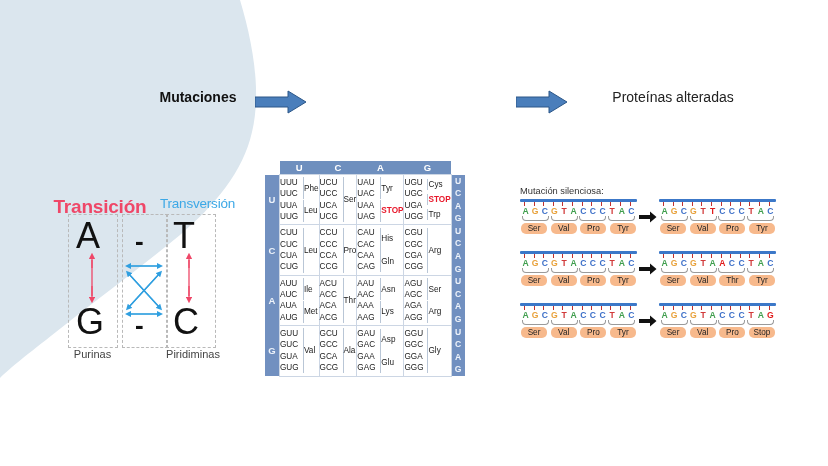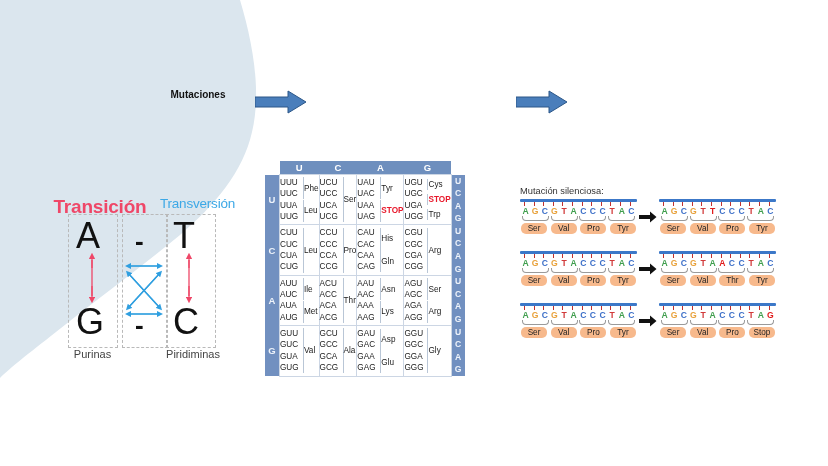--- a/index.html
+++ b/index.html
@@ -8,21 +8,21 @@
     background:#ffffff;
     font-family:"Liberation Sans", sans-serif;
     color:#1a1a1a;
   }
   
   #bg-blob{position:absolute;left:0;top:0;width:828px;height:466px;z-index:0;}
 
   
   .flow{position:absolute;left:0;top:78px;width:828px;height:46px;z-index:3;}
   .flow-label{position:absolute;text-align:center;line-height:1.25;}
-  #flow-mutaciones{left:118px;top:11px;width:160px;font-weight:bold;font-size:10px;color:#111;}
+  #flow-mutaciones{left:118px;top:11px;width:160px;font-weight:bold;font-size:14px;color:#111;}
   #flow-alteracion{left:300px;top:2px;width:230px;font-size:14px;color:#222;}
   #flow-proteinas{left:558px;top:11px;width:230px;font-size:14px;color:#222;}
   .arrow{position:absolute;top:12px;}
 
   
   #tt-block{position:absolute;left:50px;top:196px;width:210px;height:175px;z-index:3;}
   #tt-transicion{position:absolute;left:0px;top:0px;width:100px;text-align:center;
     color:#ef4768;font-weight:bold;font-size:19px;letter-spacing:-.2px;}
   #tt-transversion{position:absolute;left:85px;top:0px;width:125px;text-align:center;
     color:#3ca8e6;font-weight:normal;font-size:13.5px;letter-spacing:-.2px;}
@@ -97,20 +97,21 @@
 
   <svg class="arrow" style="left:255px;" width="52" height="24" viewBox="0 0 52 24">
     <path d="M0,7 L33,7 L33,1 L51,12 L33,23 L33,17 L0,17 Z" fill="#4a7ebb" stroke="#2c5788" stroke-width="1"></path>
   </svg>
 
 
   <svg class="arrow" style="left:516px;" width="52" height="24" viewBox="0 0 52 24">
     <path d="M0,7 L33,7 L33,1 L51,12 L33,23 L33,17 L0,17 Z" fill="#4a7ebb" stroke="#2c5788" stroke-width="1"></path>
   </svg>
 
+  <div class="flow-label" id="flow-proteinas">Proteínas alteradas</div>
 </div>
 
 <div id="tt-block">
   <div id="tt-transicion">Transición</div>
   <div id="tt-transversion">Transversión</div>
 
   <div class="dashbox" id="dbox-left"></div>
   <div class="dashbox" id="dbox-mid"></div>
   <div class="dashbox" id="dbox-right"></div>
 

